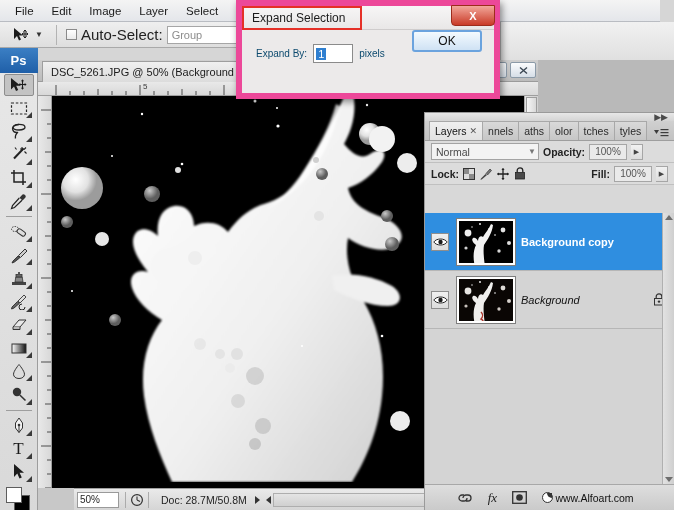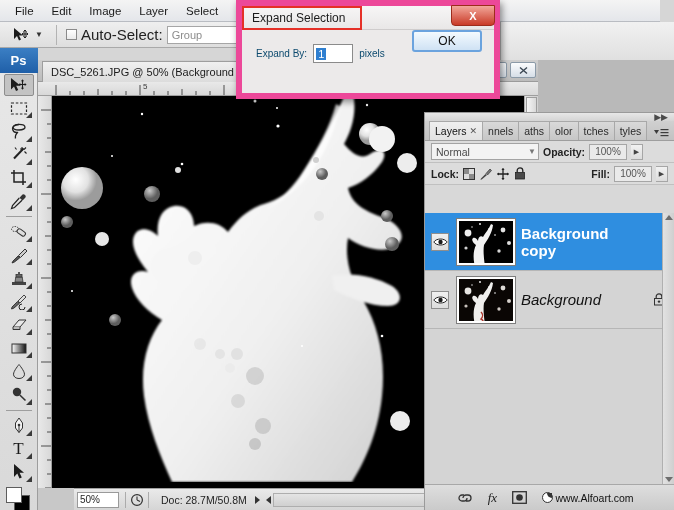--- a/index.html
+++ b/index.html
@@ -177,21 +177,21 @@
   }
   .layer-row.selected { background:#2f8ee0; }
   .eye-cell { width:22px; display:flex; justify-content:center; }
   .eye-box { width:18px;height:18px;border:1px solid #8e8e8e;background:linear-gradient(#f0f0f0,#dcdcdc);
              display:flex;align-items:center;justify-content:center;}
   .thumb {
     width:58px;height:46px;border:2px solid #fff;outline:1px solid #7d7d7d; background:#000;
     position:relative; overflow:hidden;
   }
   .layer-row.selected .thumb { border-color:#fff; }
-  .layer-name { font-size:15px; color:#111; flex:1; }
+  .layer-name { font-size:11px; color:#111; flex:1; }
   .layer-row.selected .layer-name { color:#fff; font-weight:bold; }
   .layer-name.italic { font-style:italic; }
   .lock-cell { width:22px; display:flex; justify-content:center; }
 
   .panel-scroll { position:absolute; right:0; top:100px; bottom:26px; width:12px;
     background:linear-gradient(90deg,#e2e2e2,#cfcfcf); border-left:1px solid #b0b0b0;}
   .ps-up { position:absolute; top:2px; left:2px; width:0;height:0;
     border-left:4px solid transparent;border-right:4px solid transparent;border-bottom:5px solid #6d6d6d;}
   .ps-down { position:absolute; bottom:2px; left:2px; width:0;height:0;
     border-left:4px solid transparent;border-right:4px solid transparent;border-top:5px solid #6d6d6d;}

